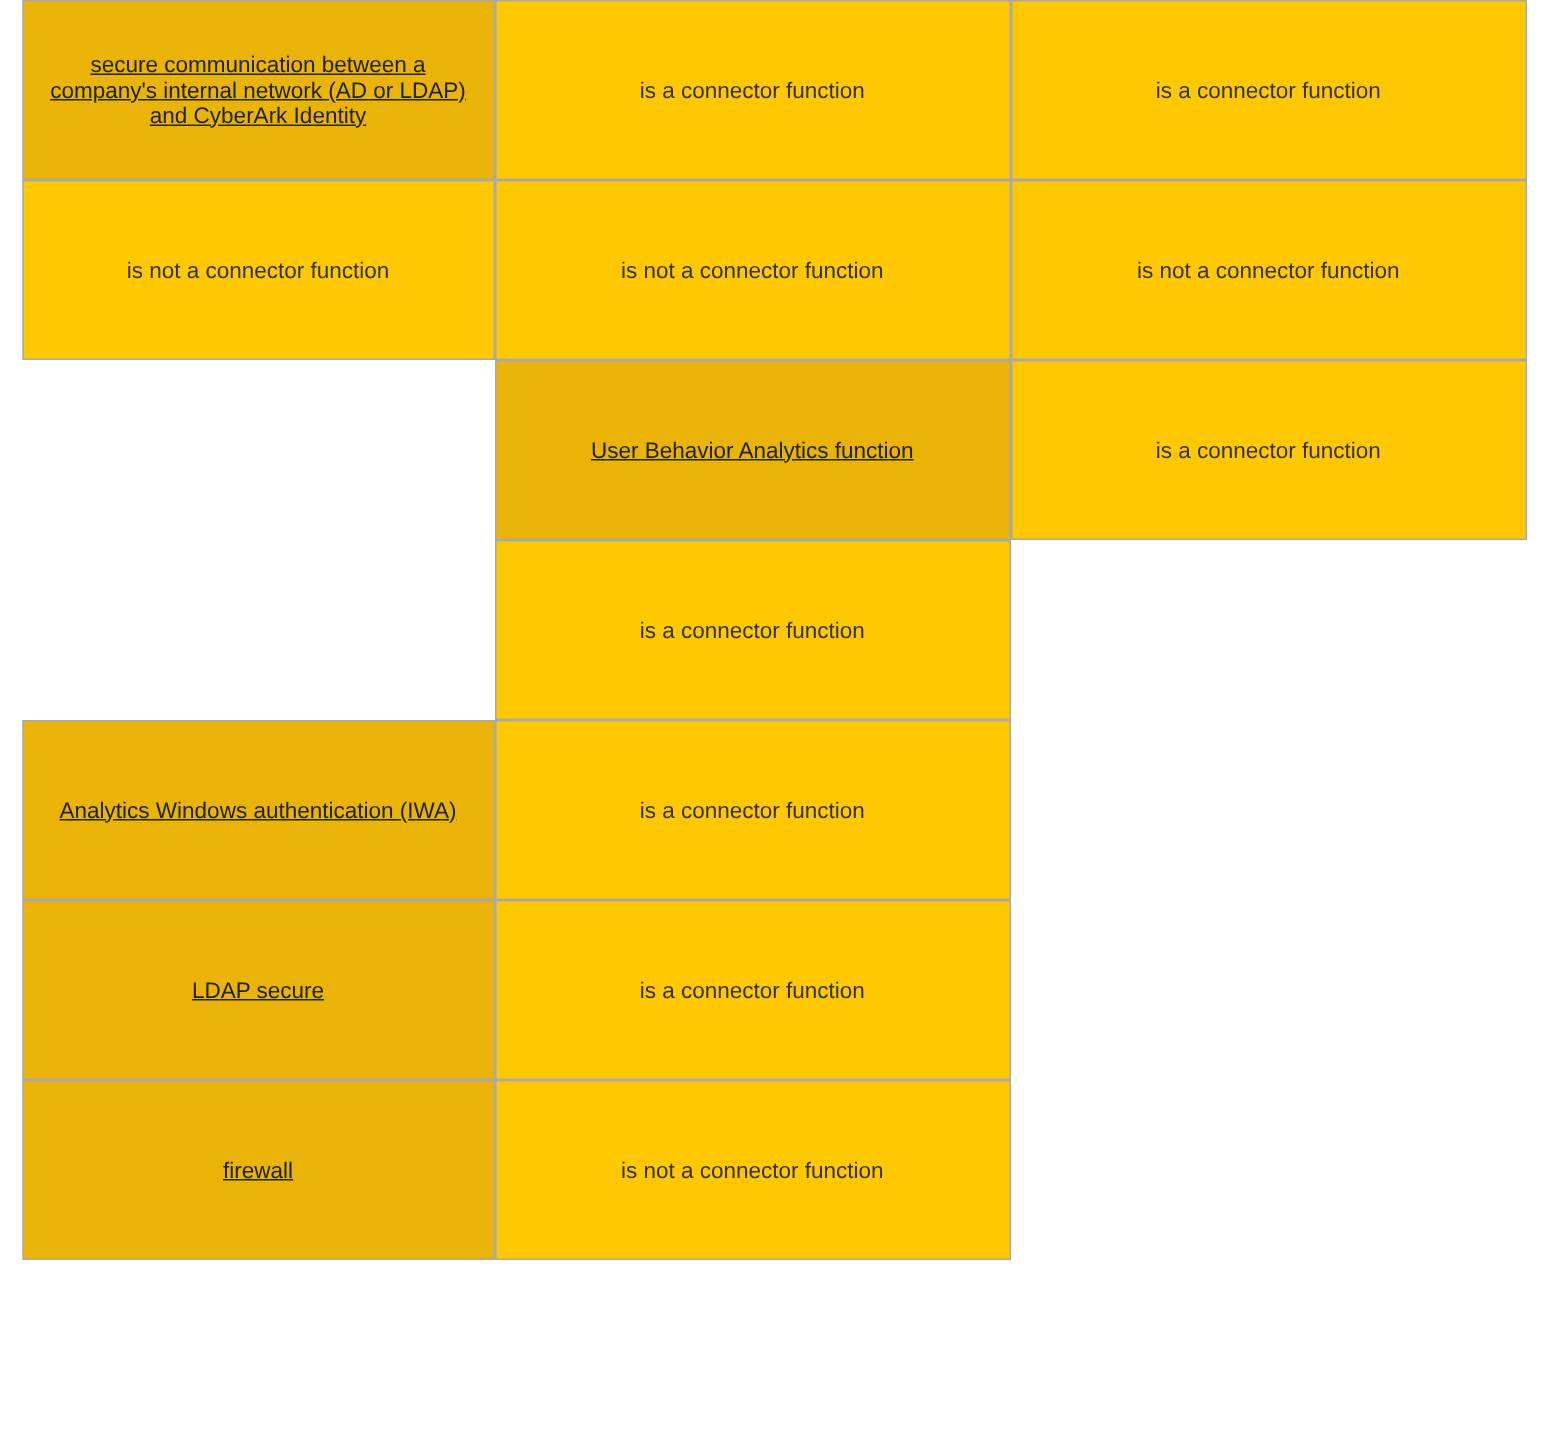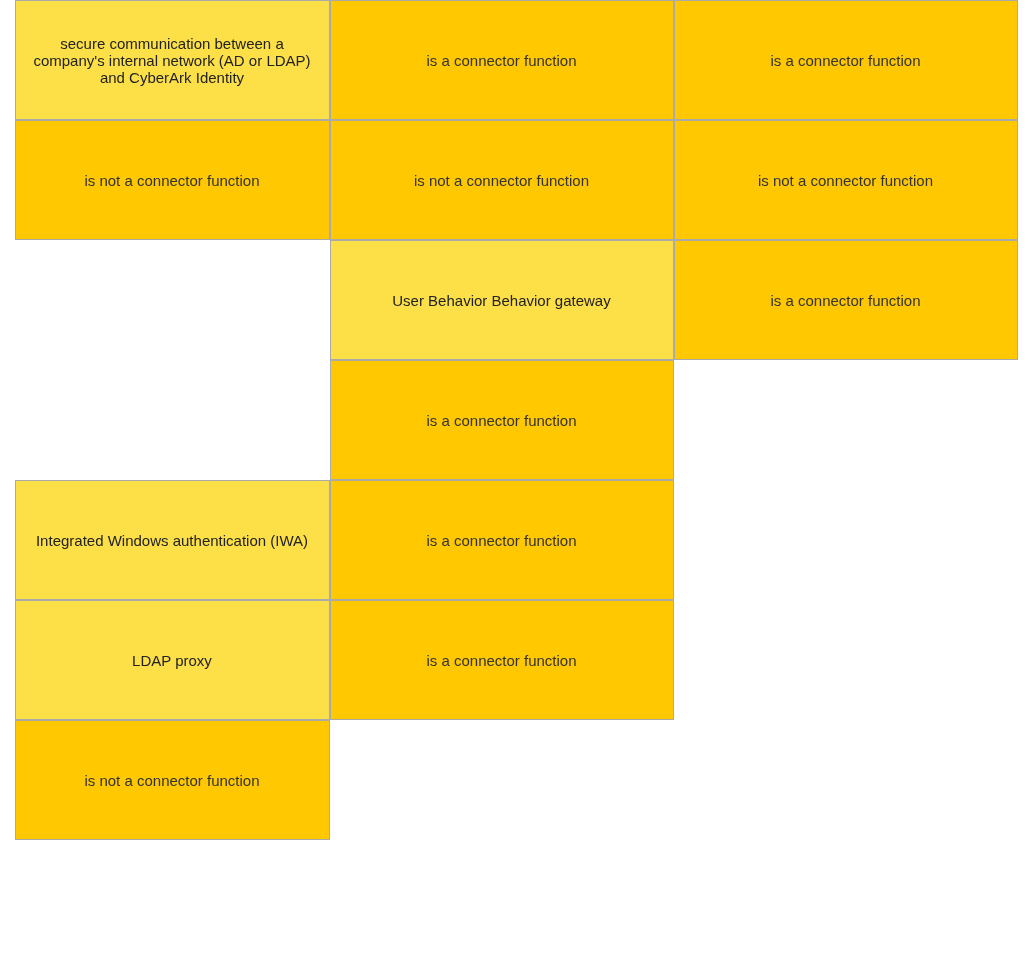--- a/index.html
+++ b/index.html
@@ -26,21 +26,22 @@
       border: 1.5px solid #aaa;
       display: flex;
       align-items: center;
       justify-content: center;
       text-align: center;
       padding: 18px 14px;
       min-height: 120px;
     }
 
     .cell-label {
-      background: #fde047;
+      background: #eab308;
+      text-decoration: underline;
     }
 
     .cell-yellow {
       background: #FFC800;
       color: #333;
       font-size: 15px;
     }
 
     .cell-empty {
       background: #ffffff;
@@ -57,26 +58,27 @@
 <body>
 
 <div class="grid-container" id="grid">
     <div class="cell cell-label">secure communication between a company's internal network (AD or LDAP) and CyberArk Identity</div>
     <div class="cell cell-yellow">is a connector function</div>
     <div class="cell cell-yellow-right">is a connector function</div>
     <div class="cell cell-yellow">is not a connector function</div>
     <div class="cell cell-yellow-right">is not a connector function</div>
     <div class="cell cell-yellow">is not a connector function</div>
     <div class="cell cell-empty"></div>
-    <div class="cell cell-label">User Behavior Behavior gateway</div>
+    <div class="cell cell-label">User Behavior Analytics function</div>
     <div class="cell cell-yellow">is a connector function</div>
     <div class="cell cell-empty"></div>
     <div class="cell cell-yellow">is a connector function</div>
     <div class="cell cell-empty"></div>
-    <div class="cell cell-label">Integrated Windows authentication (IWA)</div>
+    <div class="cell cell-label">Analytics Windows authentication (IWA)</div>
     <div class="cell cell-yellow">is a connector function</div>
     <div class="cell cell-empty"></div>
-    <div class="cell cell-label">LDAP proxy</div>
+    <div class="cell cell-label">LDAP secure</div>
     <div class="cell cell-yellow">is a connector function</div>
     <div class="cell cell-empty"></div>
+    <div class="cell cell-label">firewall</div>
     <div class="cell cell-yellow">is not a connector function</div>
     <div class="cell cell-empty"></div>
   </div>
 
 </body></html>

